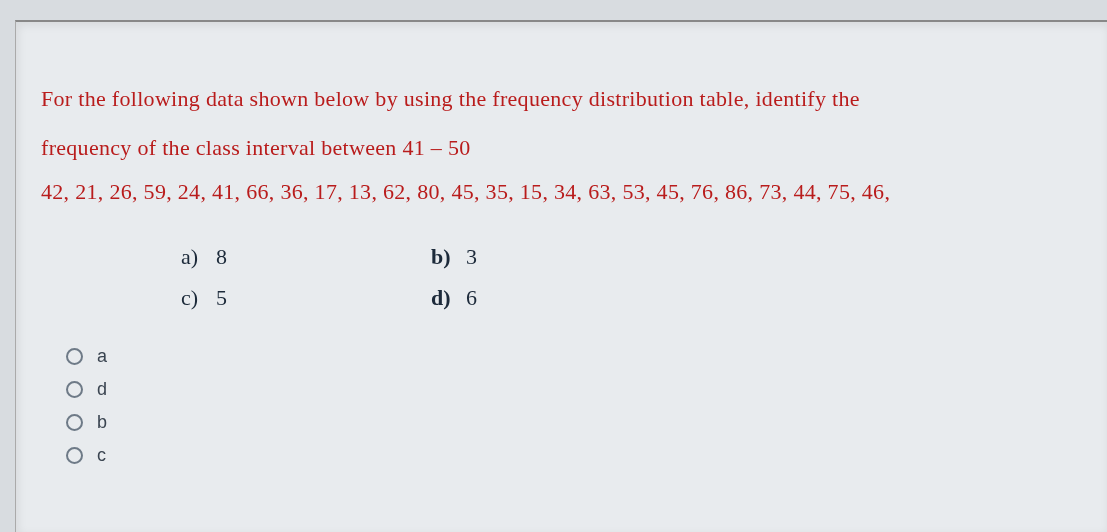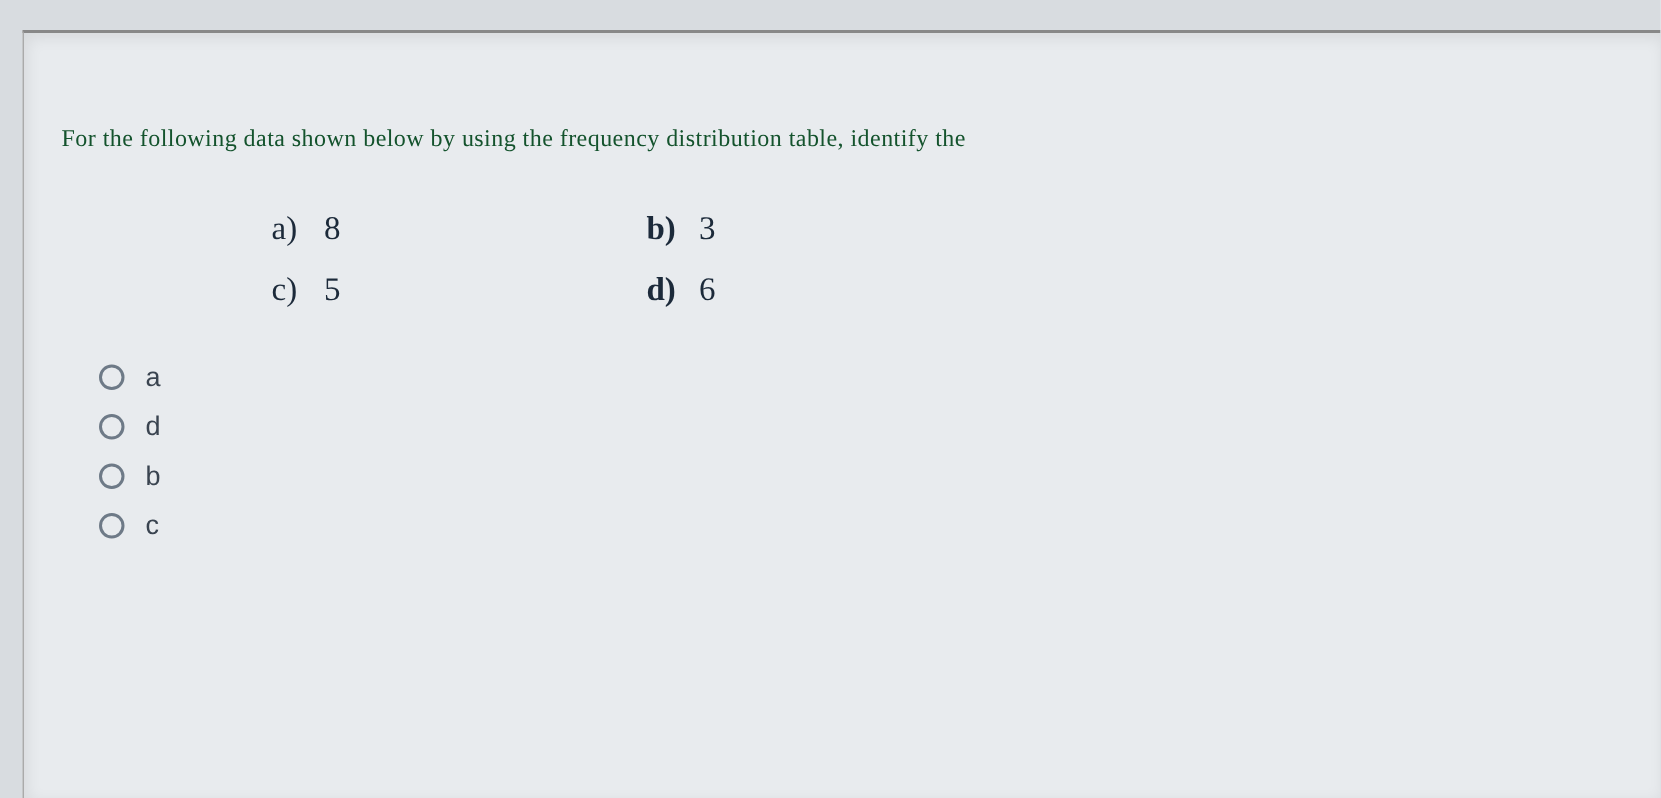--- a/index.html
+++ b/index.html
@@ -22,22 +22,22 @@
       right: 0;
       bottom: 0;
       background: #e8ebee;
       border-top: 2px solid #888;
       border-left: 1px solid #aaa;
       box-shadow: inset 2px 3px 10px rgba(0,0,0,0.08);
       padding-top: 55px;
     }
     .question-text {
       padding: 0 25px;
-      font-size: 16px;
-      color: #14532d;
+      font-size: 22px;
+      color: #b91c1c;
       line-height: 2.0;
       letter-spacing: 0.3px;
     }
     .line2 {
       margin-top: 5px;
     }
     .line3 {
       margin-top: 0;
     }
     .line4 {
@@ -96,20 +96,22 @@
       display: inline-block;
     }
   </style>
 </head>
 <body>
 
 <div class="paper">
 
   <div class="question-text">
     <div>For the following data shown below  by using the frequency distribution table,  identify the</div>
+    <div class="line2">frequency of the class interval between 41 – 50</div>
+    <div class="line3">42, 21, 26, 59, 24, 41, 66, 36, 17, 13, 62, 80, 45, 35, 15, 34, 63, 53, 45, 76, 86, 73, 44, 75, 46,</div>
   </div>
 
   <div class="answers-grid">
     <div class="answer-cell">
       <span class="answer-label">a)</span>
       <span class="answer-val">8</span>
     </div>
     <div class="answer-cell">
       <span class="answer-label answer-b-label">b)</span>
       <span class="answer-val">3</span>

